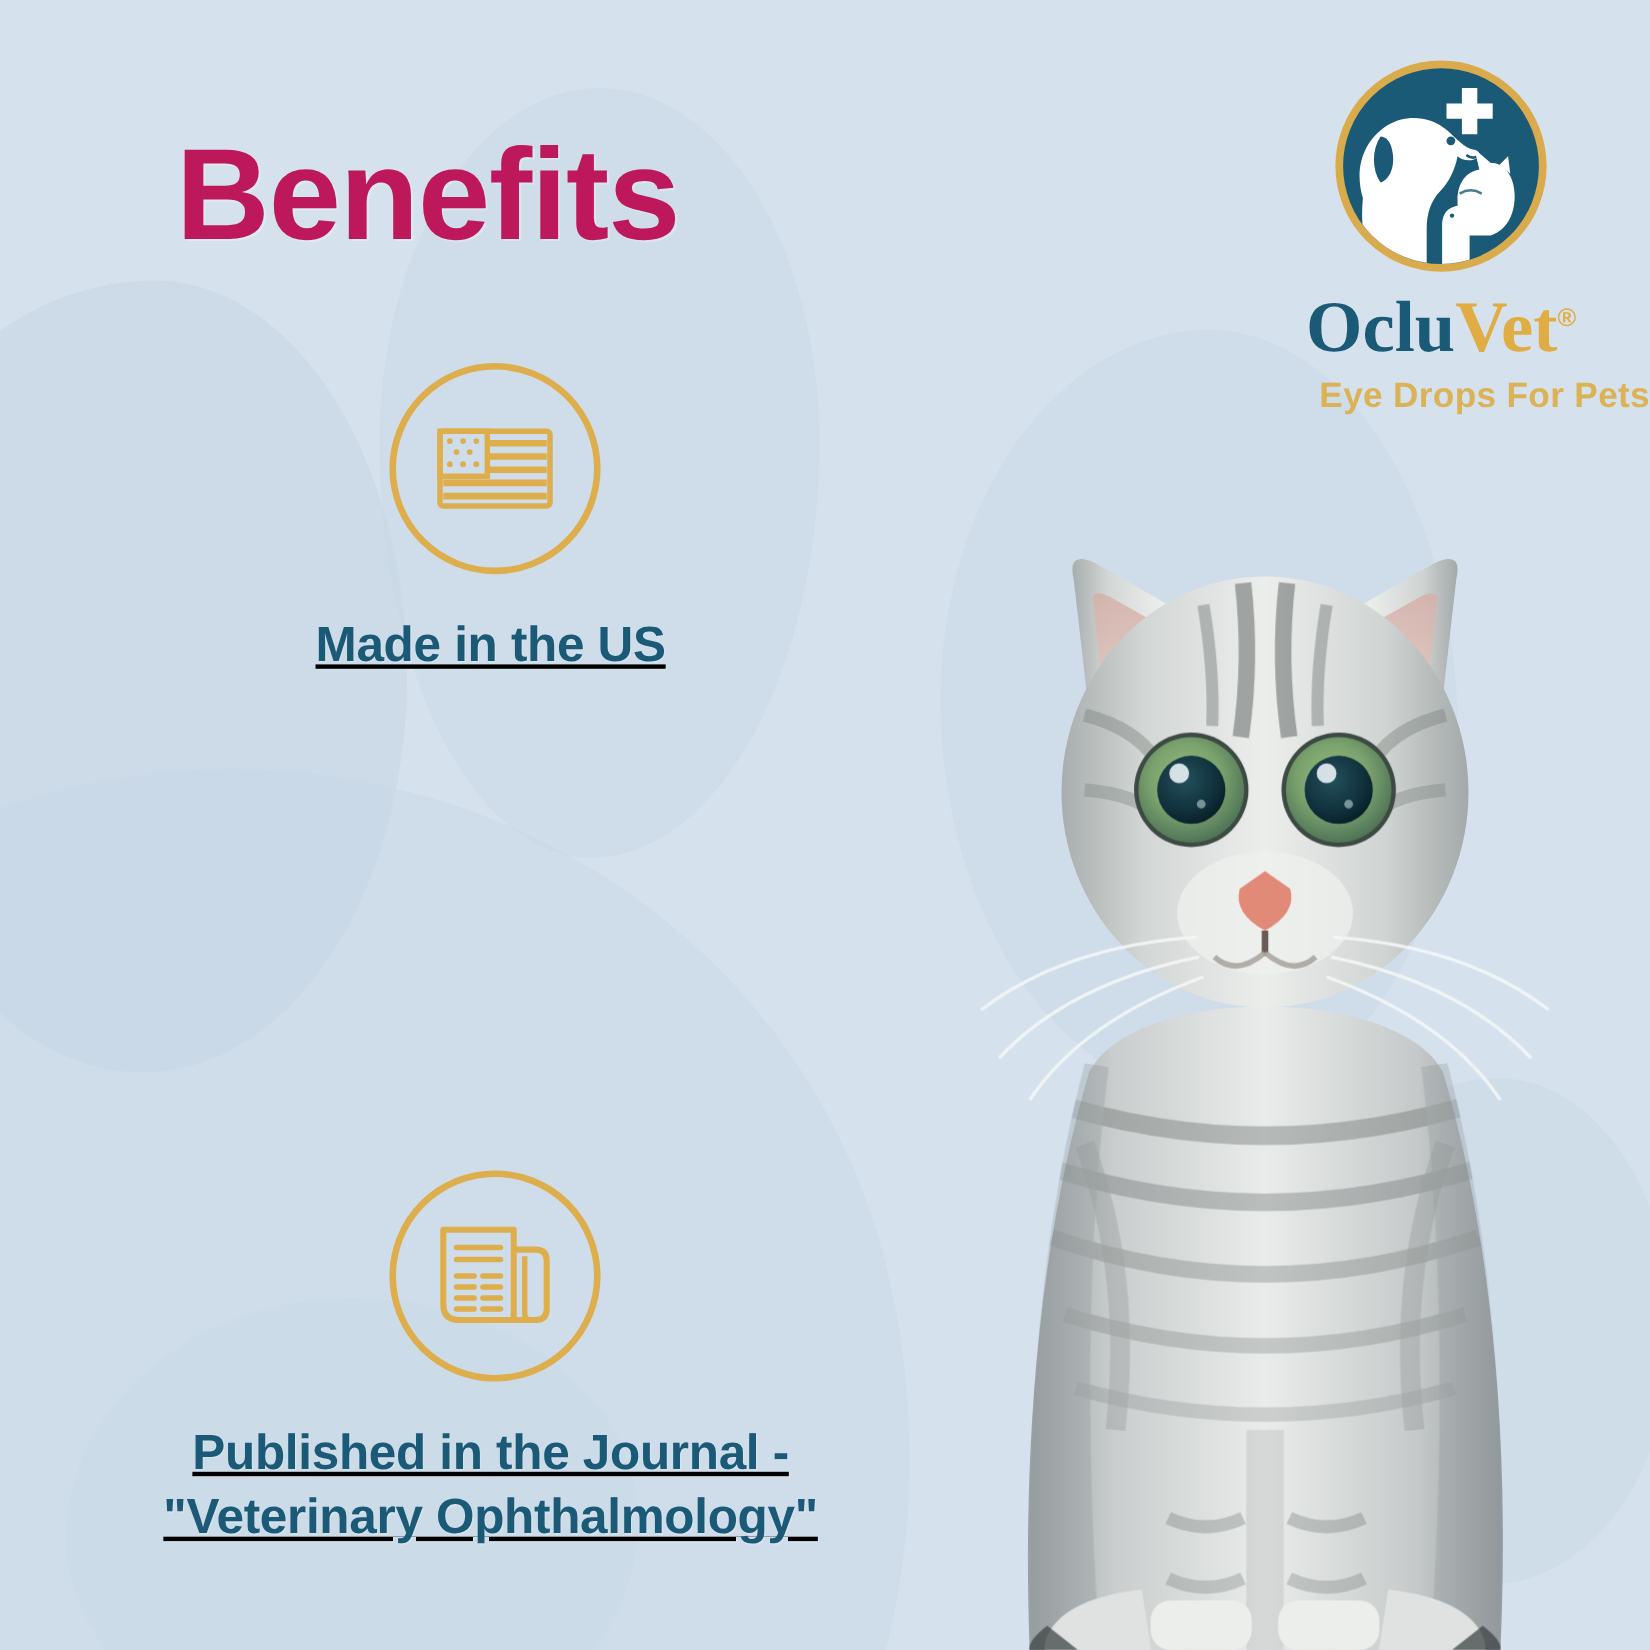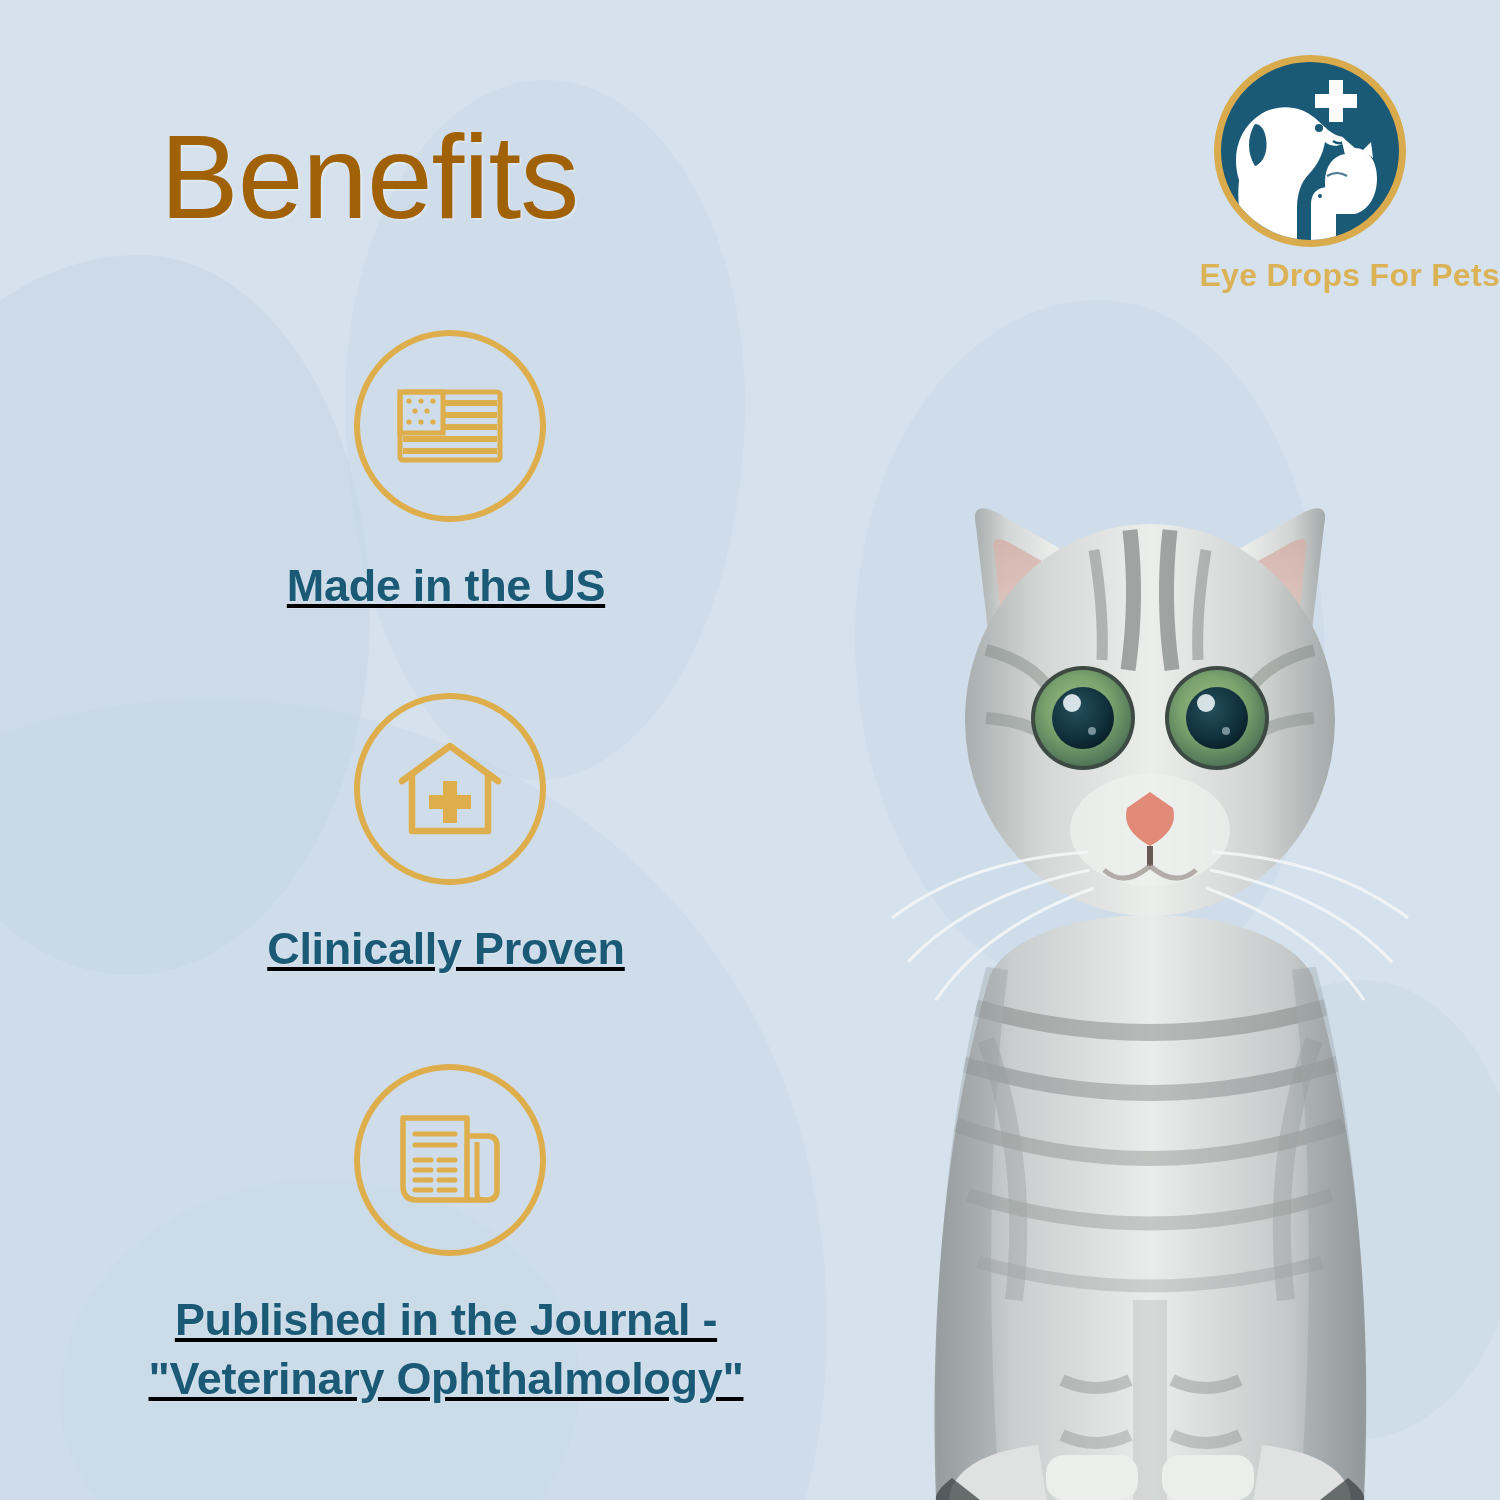--- a/index.html
+++ b/index.html
@@ -59,23 +59,23 @@
     width: 520px; height: 420px;
     border-radius: 50% 50% 48% 52% / 52% 48% 52% 48%;
     opacity: .22;
   }
 
   
   .page-title {
     position: absolute;
     left: 160px; top: 118px;
     font-size: 118px;
-    font-weight: 400;
+    font-weight: 700;
     letter-spacing: -1px;
-    color: #a16207;
+    color: #be185d;
     line-height: 1;
     text-shadow: 2px 2px 0 rgba(255,255,255,.25);
   }
 
   
   .benefit {
     position: absolute;
     left: 0;
     width: 900px;
     text-align: center;
@@ -340,30 +340,20 @@
             <circle cx="30" cy="22" r="2.6"></circle>
           <circle cx="12" cy="33" r="2.6"></circle>
             <circle cx="24" cy="33" r="2.6"></circle>
             <circle cx="36" cy="33" r="2.6"></circle>
         </g>
       </svg>
     </div>
     <div class="benefit-label">Made in the US</div>
   </div>
 
-  <div class="benefit benefit-2">
-    <div class="benefit-icon-wrap">
-      <svg width="108" height="96" viewBox="0 0 108 96" xmlns="http://www.w3.org/2000/svg">
-        <path d="M6 40 L54 5 L102 40" stroke="#ddae4b" stroke-width="6.5" fill="none" stroke-linecap="round" stroke-linejoin="round"></path>
-        <path d="M16 34 L16 90 L92 90 L92 34" stroke="#ddae4b" stroke-width="6.5" fill="none" stroke-linejoin="round"></path>
-        <path d="M47 40 L61 40 L61 54 L75 54 L75 68 L61 68 L61 82 L47 82 L47 68 L33 68 L33 54 L47 54 Z" fill="#ddae4b"></path>
-      </svg>
-    </div>
-    <div class="benefit-label">Clinically Proven</div>
-  </div>
 
   <div class="benefit benefit-3">
     <div class="benefit-icon-wrap">
       <svg width="110" height="96" viewBox="0 0 110 96" xmlns="http://www.w3.org/2000/svg">
         <path d="M8 6 L72 6 L72 88 L22 88 Q8 88 8 74 Z" stroke="#ddae4b" stroke-width="5.5" fill="none" stroke-linejoin="round"></path>
         <path d="M72 24 L92 24 Q102 24 102 34 L102 78 Q102 88 92 88 L72 88" stroke="#ddae4b" stroke-width="5.5" fill="none" stroke-linejoin="round"></path>
         <path d="M82 30 L82 82 Q82 88 88 88" stroke="#ddae4b" stroke-width="5" fill="none"></path>
         <g stroke="#ddae4b" stroke-width="5" stroke-linecap="round">
           <line x1="20" y1="22" x2="60" y2="22"></line>
           <line x1="20" y1="33" x2="60" y2="33"></line>
@@ -404,16 +394,17 @@
         <path d="M120 76 L124 92 L132 86 Z" fill="#ffffff"></path>
         <path d="M150 80 L152 96 L142 88 Z" fill="#ffffff"></path>
         <path d="M106 114 q10 -6 20 0" stroke="#1a5a77" stroke-width="2.2" fill="none" opacity=".8"></path>
 
         <path d="M90 142 C90 132 96 126 103 126 C110 126 115 132 115 142
                  L115 178 L90 178 Z" fill="#ffffff"></path>
         <path d="M100 128 q8 -4 10 2" stroke="#ffffff" stroke-width="3" fill="none"></path>
         <circle cx="99" cy="134" r="2" fill="#1a5a77"></circle>
       </svg>
     </div>
+    <div class="brand-name"><span>Oclu</span><span class="gold">Vet</span><span class="brand-reg">®</span></div>
     <div class="brand-tagline">Eye Drops For Pets</div>
   </div>
 
 </div>
 
 </body></html>

